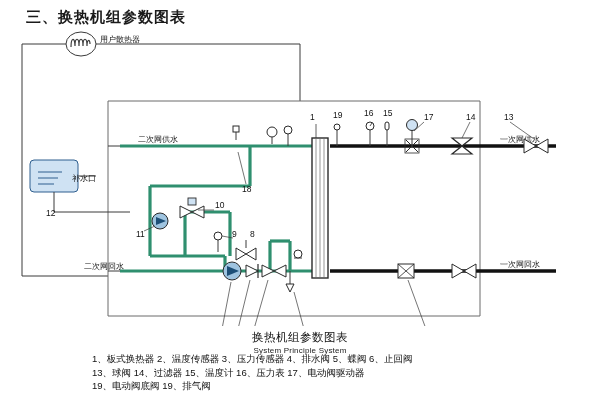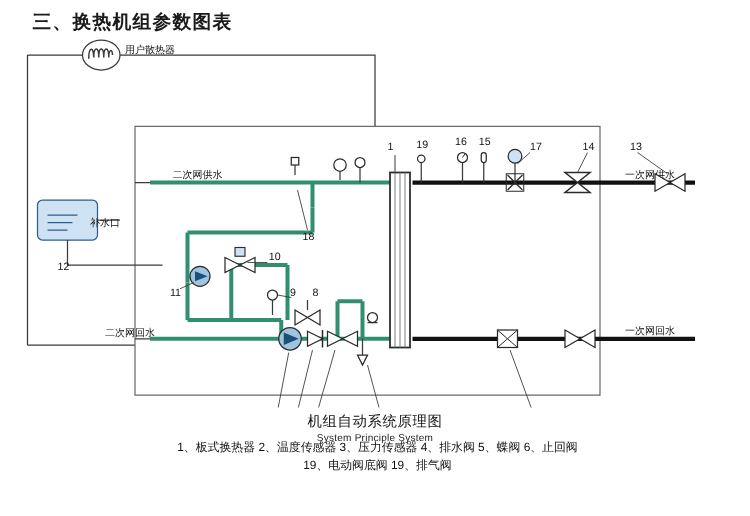--- a/index.html
+++ b/index.html
@@ -53,21 +53,20 @@
     letter-spacing: 0.2px;
   }
   .legend {
     position: absolute;
     left: 92px;
     top: 352px;
     width: 420px;
     font-size: 9.5px;
     color: #111;
     line-height: 13.5px;
-    text-align: center;
   }
   .legend div { white-space: nowrap; }
   .lbl-cn { font-family: "Liberation Sans", sans-serif; font-size: 8px; fill: #111; }
   .num { font-family: "Liberation Sans", sans-serif; font-size: 8.5px; fill: #111; }
 </style>
 </head>
 <body>
 
 <div id="page">
 
@@ -259,22 +258,23 @@
     <path d="M304,303 L294,266" stroke="#3a3a3a" stroke-width="0.7"></path>
 
     <g>
       <path d="M288,120 L288,108" stroke="#3a3a3a" stroke-width="1"></path>
       <circle cx="288" cy="104" r="4" fill="#fff" stroke="#2a2a2a" stroke-width="1"></circle>
     </g>
 
   </svg>
 
   <div class="caption">
-    <div class="cn">机组自动系统原理图</div>
+    <div class="cn">换热机组参数图表</div>
     <div class="en">System Principle System</div>
   </div>
 
   <div class="legend">
     <div>1、板式换热器    2、温度传感器    3、压力传感器    4、排水阀    5、蝶阀    6、止回阀</div>
+    <div>13、球阀    14、过滤器    15、温度计    16、压力表    17、电动阀驱动器</div>
     <div>19、电动阀底阀  19、排气阀</div>
   </div>
 
 </div>
 
 </body></html>

